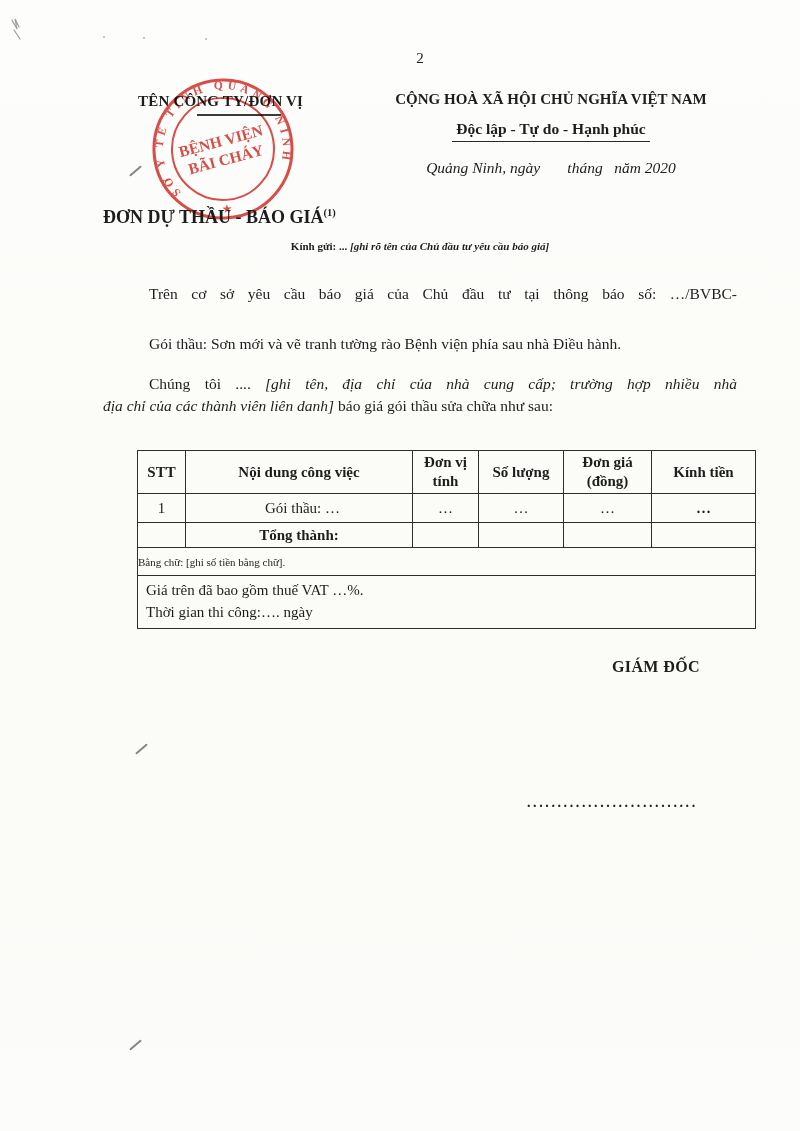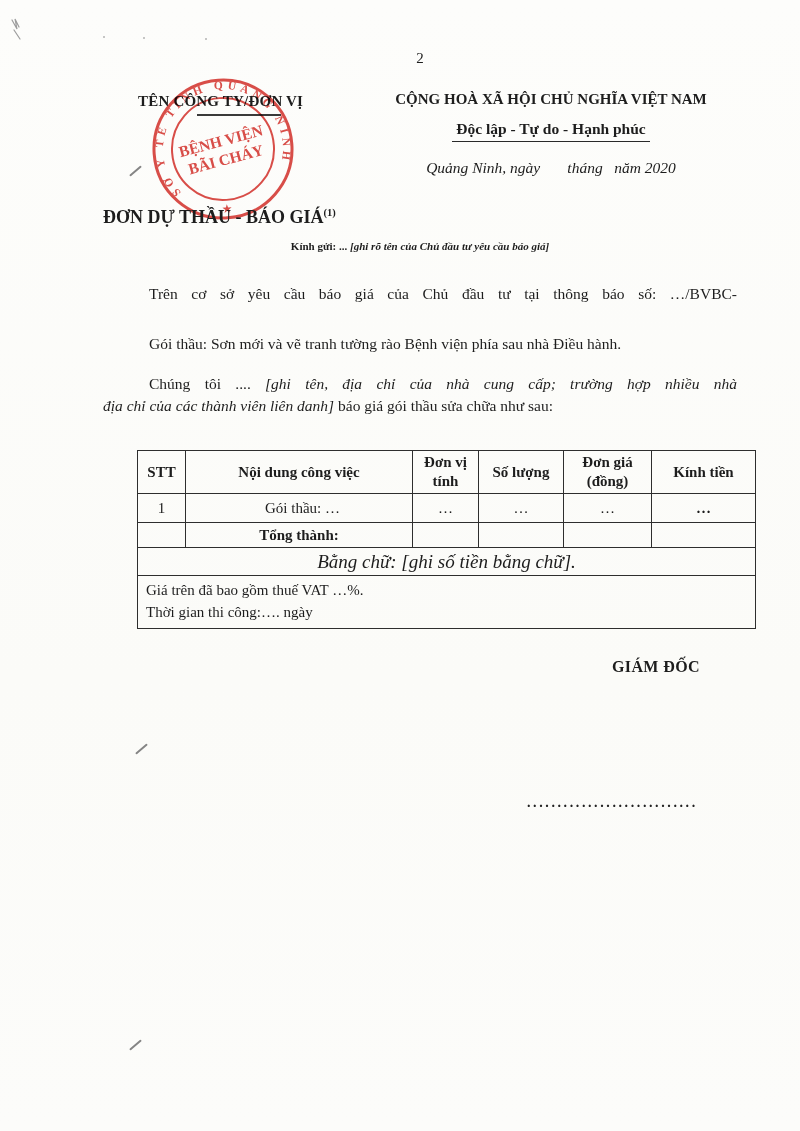--- a/index.html
+++ b/index.html
@@ -37,21 +37,21 @@
 
   table.quote {
     position:absolute; left:117px; top:450px; width:618px;
     border-collapse:collapse; table-layout:fixed; font-size:15px;margin-left:20px;
   }
   table.quote td, table.quote th { border:1.7px solid #2e2e2e; vertical-align:middle; padding:0; }
   table.quote th { font-size:15px; font-weight:bold; line-height:1.25; text-align:center; height:42px; }
   .cell-left { text-align:left; padding-left:7px !important; }
   .row-item td { height:28px; text-align:center; }
   .row-total td { height:24px; text-align:center; }
-  .row-words td { height:27px; text-align:center; font-style:italic; font-size:19px; }
+  .row-words td { height:27px; text-align:left; font-size:11px; }
   .row-notes td { text-align:left; padding:3px 8px 5px 8px !important; line-height:22px; }
 
   .director { left:520px; top:658px; width:180px; text-align:right; font-size:16px; font-weight:bold; letter-spacing:.4px; }
   .sig-dots { left:527px; top:795px; width:180px; font-size:14px; font-weight:bold; letter-spacing:2.6px; color:#222; }
 
   .stamp-svg { left:147px; top:73px; mix-blend-mode:multiply; opacity:.93; }
 
   .speck { position:absolute; background:#b3b3b3; width:2px; height:2px; border-radius:50%; }
   .slash { position:absolute; width:15px; height:2px; background:#858585; transform:rotate(-40deg); border-radius:1px; }
 </style>

